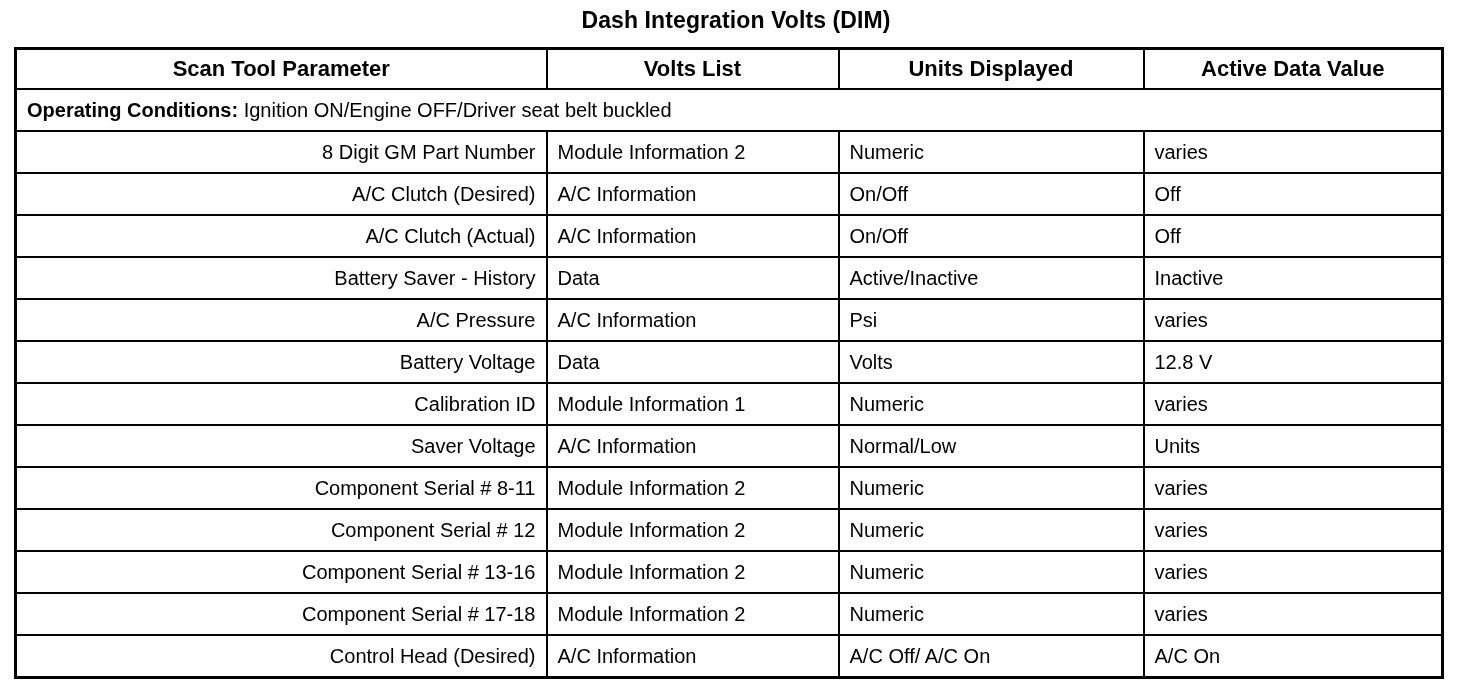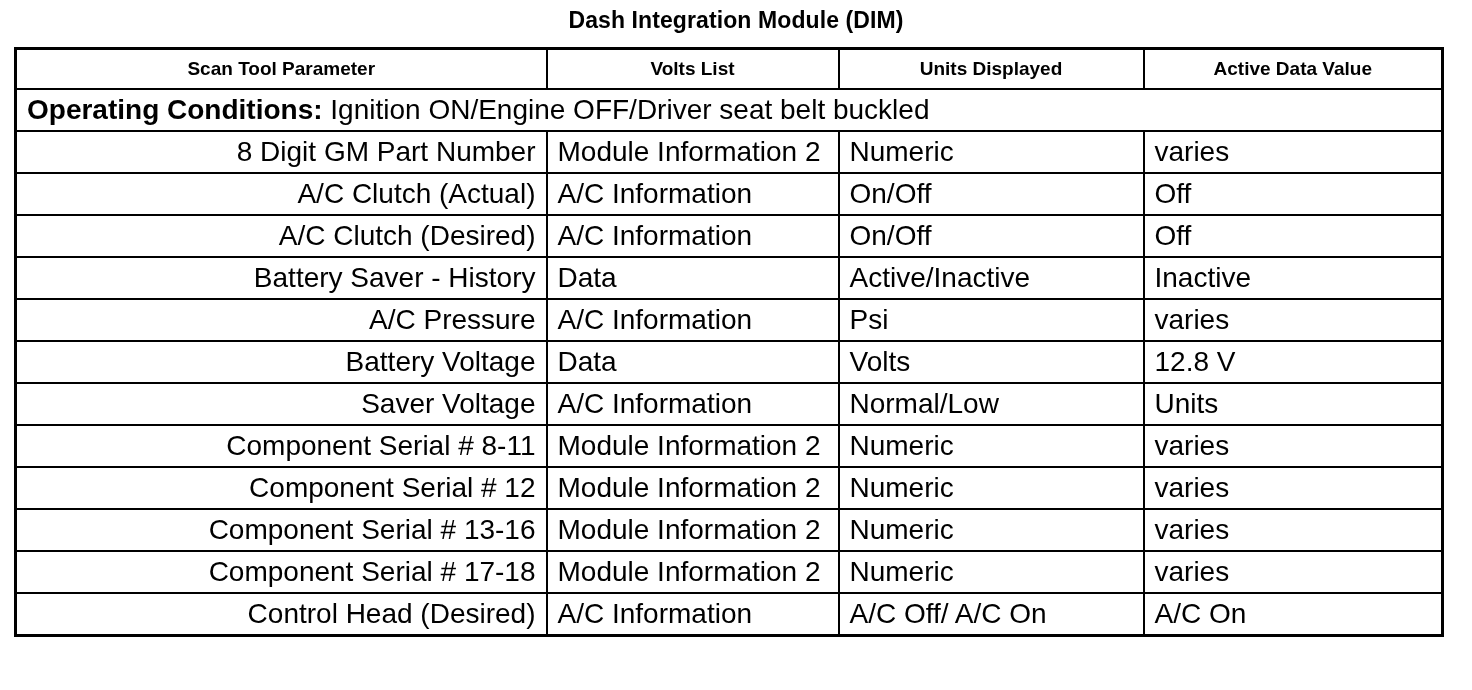--- a/index.html
+++ b/index.html
@@ -44,29 +44,29 @@
   }
   table.dim col.c1 { width: 531px; }
   table.dim col.c2 { width: 292px; }
   table.dim col.c3 { width: 305px; }
   table.dim col.c4 { width: 299px; }
 
   table.dim th, table.dim td {
     border: 2px solid #000000;
     padding: 0 10px;
     height: 40px;
-    font-size: 28px;
+    font-size: 20px;
     line-height: 22px;
     vertical-align: middle;
   }
   table.dim thead th {
     font-weight: bold;
     text-align: center;
     height: 38px;
-    font-size: 19px;
+    font-size: 22px;
   }
   .row-opcond td {
     text-align: left;
     height: 38px;
     border-left: 2px solid #000;
     border-right: 2px solid #000;
   }
   .op-label {
     font-weight: bold;
   }
@@ -78,21 +78,21 @@
     padding-left: 12px;
   }
   td.center {
   }
 </style>
 </head>
 <body>
 
 <div class="page">
 
-  <div class="doc-title">Dash Integration Module (DIM)</div>
+  <div class="doc-title">Dash Integration Volts (DIM)</div>
 
   <div class="table-wrap">
     <table class="dim">
       <colgroup>
         <col class="c1">
           <col class="c2">
           <col class="c3">
           <col class="c4">
       </colgroup>
       <thead>
@@ -107,27 +107,27 @@
         <tr class="row-opcond">
           <td colspan="4"><span class="op-label">Operating Conditions:</span><span class="op-text"> Ignition ON/Engine OFF/Driver seat belt buckled</span></td>
         </tr>
       <tr>
             <td class="param">8 Digit GM Part Number</td>
             <td class="center">Module Information 2</td>
             <td class="center">Numeric</td>
             <td class="center">varies</td>
           </tr>
           <tr>
-            <td class="param">A/C Clutch (Actual)</td>
+            <td class="param">A/C Clutch (Desired)</td>
             <td class="center">A/C Information</td>
             <td class="center">On/Off</td>
             <td class="center">Off</td>
           </tr>
           <tr>
-            <td class="param">A/C Clutch (Desired)</td>
+            <td class="param">A/C Clutch (Actual)</td>
             <td class="center">A/C Information</td>
             <td class="center">On/Off</td>
             <td class="center">Off</td>
           </tr>
           <tr>
             <td class="param">Battery Saver - History</td>
             <td class="center">Data</td>
             <td class="center">Active/Inactive</td>
             <td class="center">Inactive</td>
           </tr>
@@ -135,20 +135,26 @@
             <td class="param">A/C Pressure</td>
             <td class="center">A/C Information</td>
             <td class="center">Psi</td>
             <td class="center">varies</td>
           </tr>
           <tr>
             <td class="param">Battery Voltage</td>
             <td class="center">Data</td>
             <td class="center">Volts</td>
             <td class="center">12.8 V</td>
+          </tr>
+          <tr>
+            <td class="param">Calibration ID</td>
+            <td class="center">Module Information 1</td>
+            <td class="center">Numeric</td>
+            <td class="center">varies</td>
           </tr>
           <tr>
             <td class="param">Saver Voltage</td>
             <td class="center">A/C Information</td>
             <td class="center">Normal/Low</td>
             <td class="center">Units</td>
           </tr>
           <tr>
             <td class="param">Component Serial # 8-11</td>
             <td class="center">Module Information 2</td>

